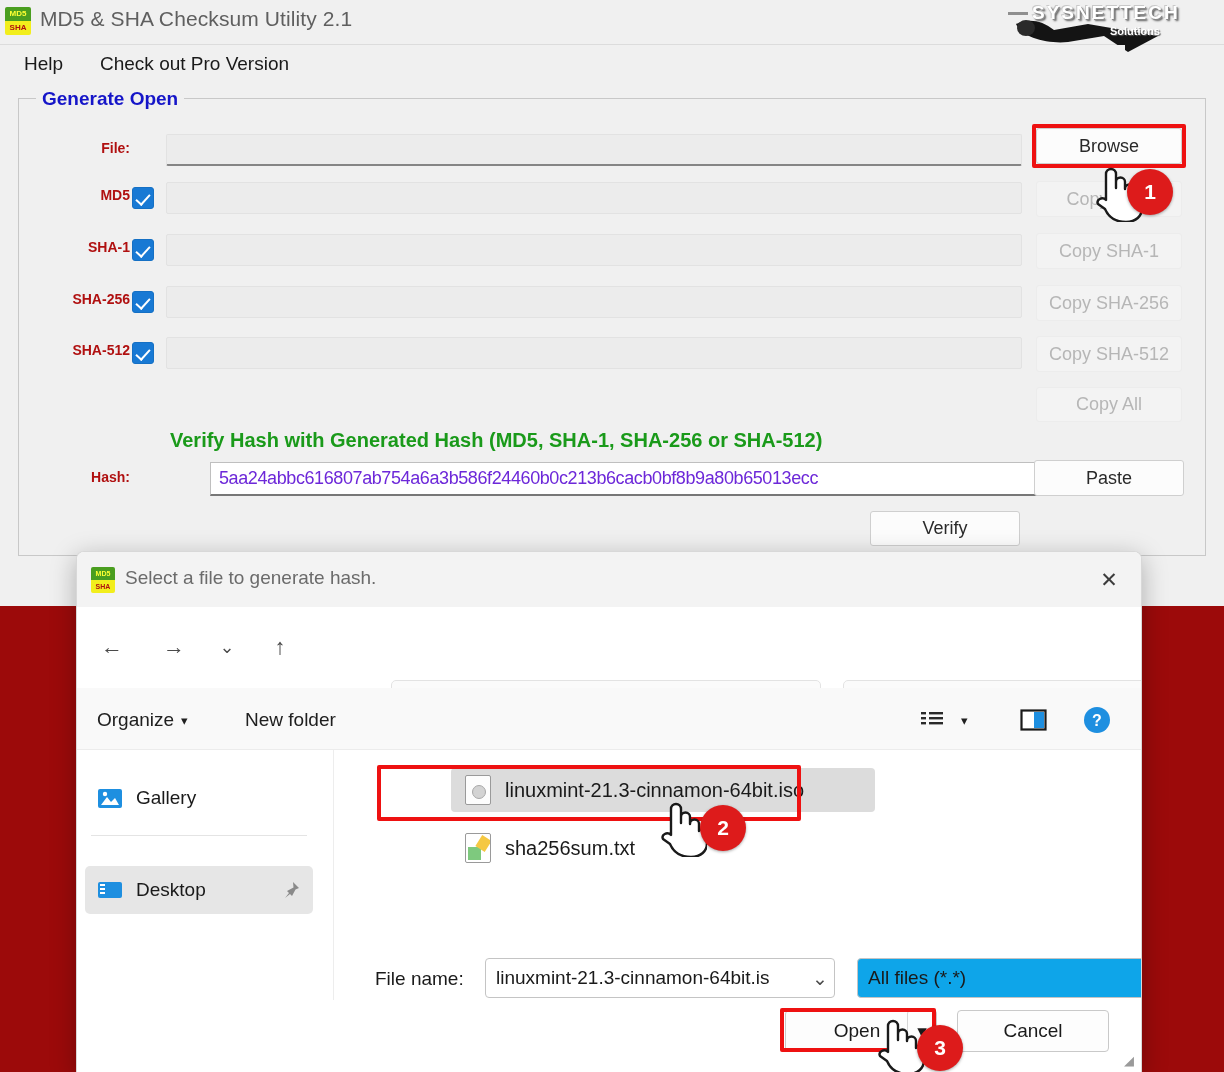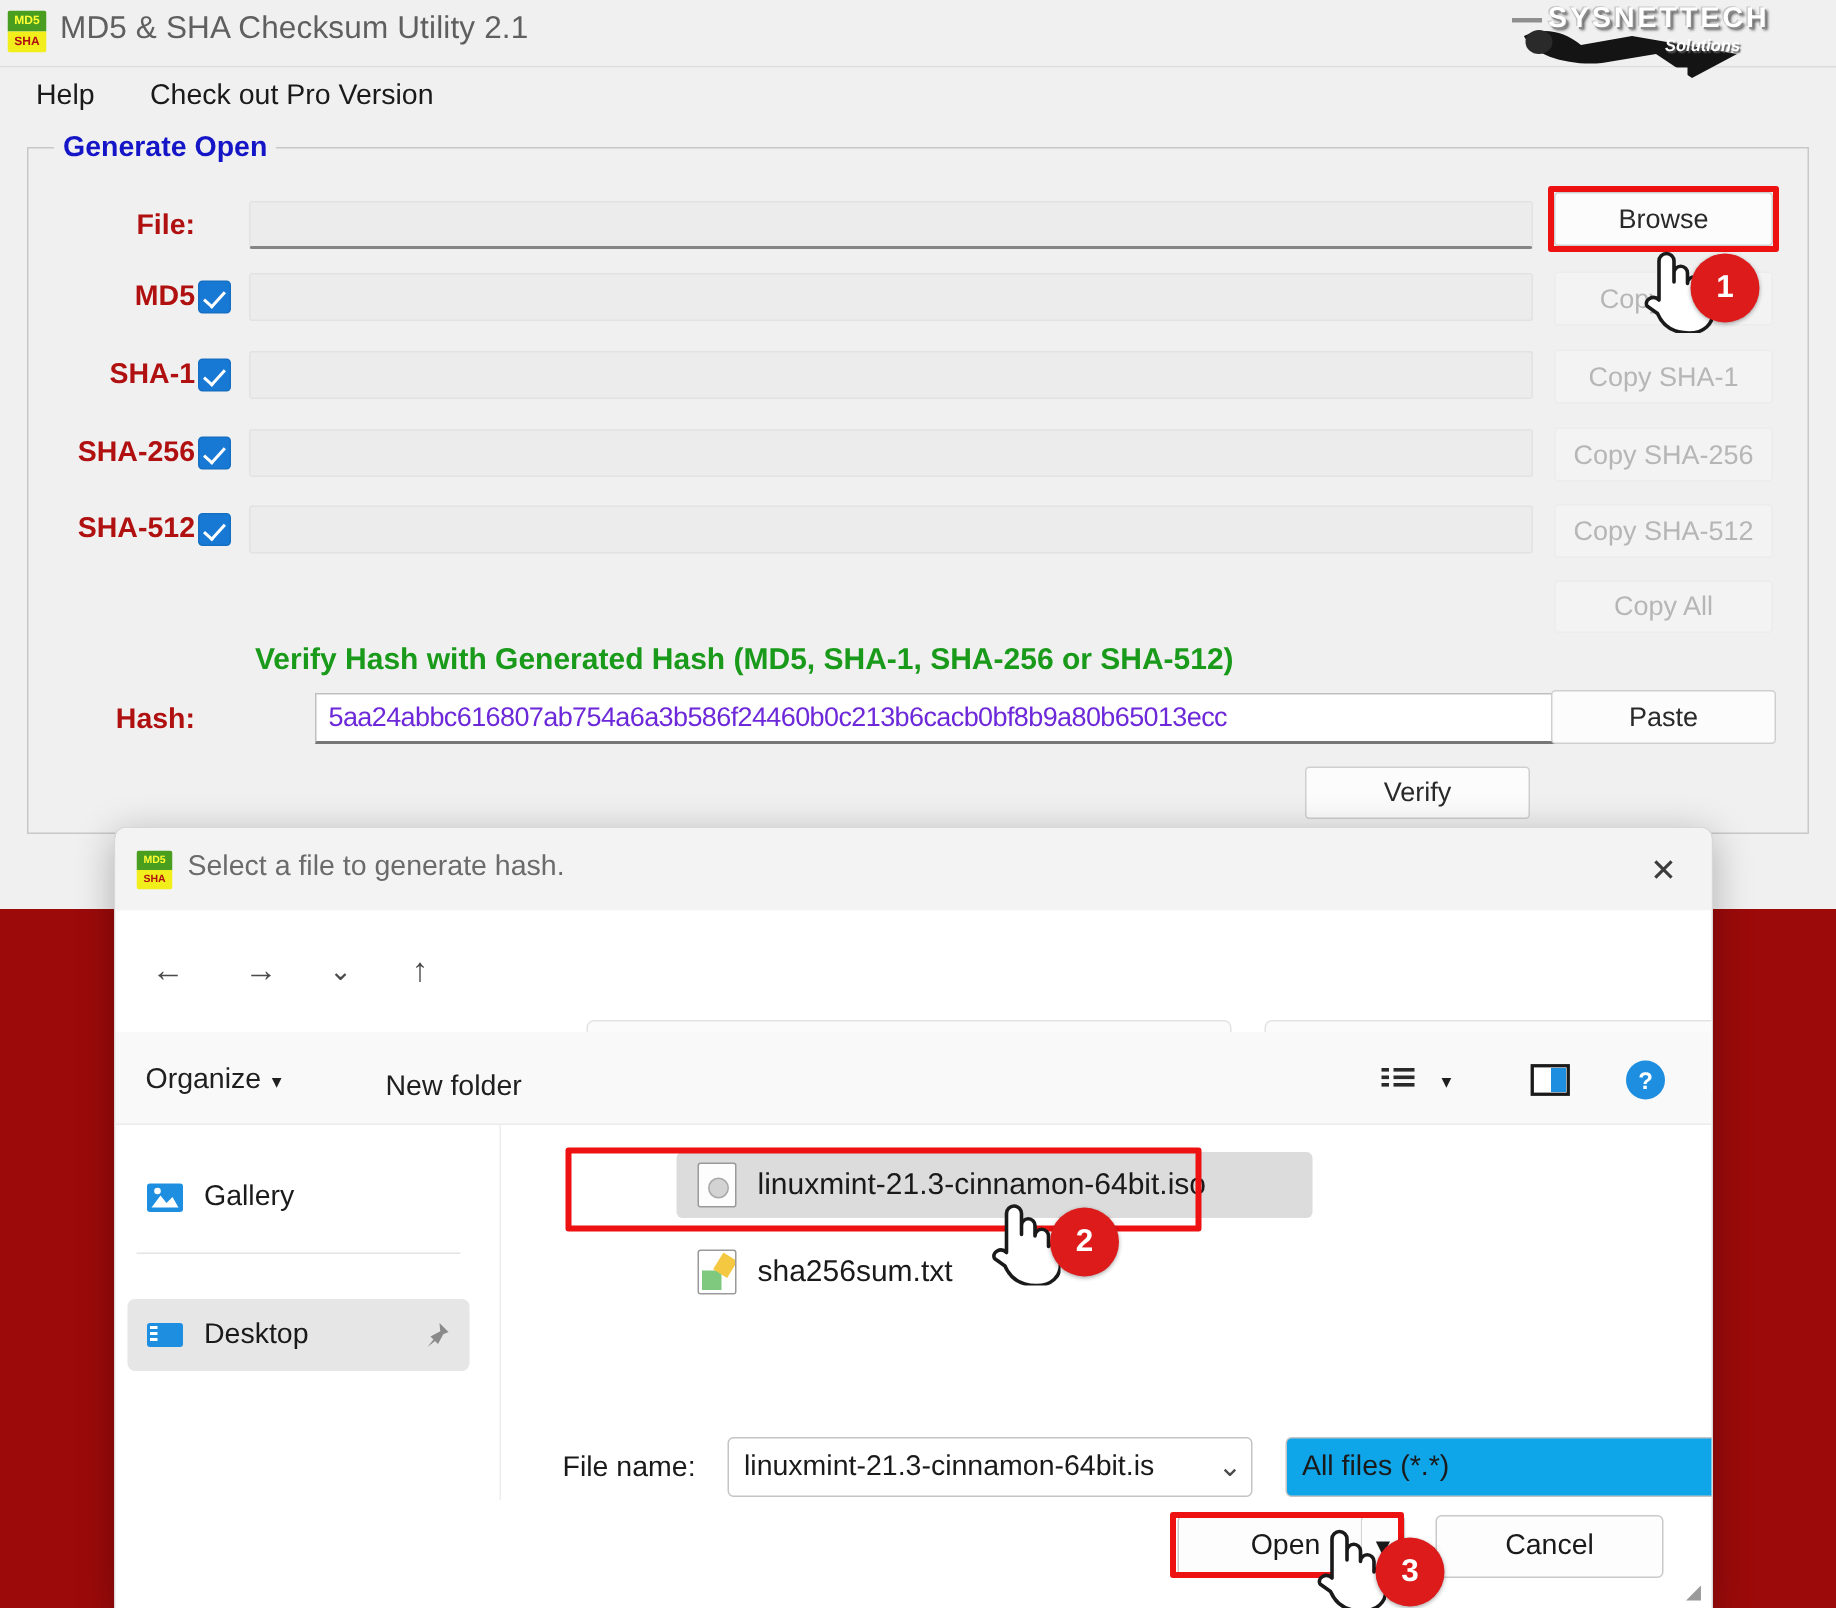--- a/index.html
+++ b/index.html
@@ -44,21 +44,21 @@
     pointer-events: none;
   }
   .wm-text {
     position: absolute; left: 42px; top: 6px;
     font-size: 19px; font-weight: bold; letter-spacing: 2px;
     color: #ffffff;
     text-shadow: 1px 1px 0 #8a8a8a, 2px 2px 2px #5a5a5a, -1px -1px 0 #c9c9c9;
   }
   .wm-sub {
     position: absolute; left: 120px; top: 29px;
-    font-size: 11px; font-weight: bold; font-style: italic;
+    font-size: 11px; font-weight: bold; 
     color: #ffffff; text-shadow: 1px 1px 1px #555;
   }
   .wm-dash {
     position: absolute; left: 18px; top: 16px; width: 20px; height: 3px; background: #8f8f8f;
   }
   .wm-swoosh {
     position: absolute; left: 18px; top: 14px; width: 200px; height: 42px;
   }
 
   .menubar {
@@ -76,21 +76,21 @@
   .groupbox {
     position: absolute; left: 18px; top: 98px; width: 1188px; height: 458px;
     border: 1px solid #c8c8c8; background: #f0f0f0;
   }
   .group-legend {
     position: absolute; left: 36px; top: 88px;
     background: #f0f0f0; padding: 0 6px;
     font-size: 19px; font-weight: bold; color: #1515c8;
   }
   .row-label {
-    position: absolute; font-size: 19px; font-weight: bold; color: #b01010;
+    position: absolute; font-size: 14px; font-weight: bold; color: #b01010;
     text-align: right;
   }
   .hash-input {
     position: absolute; height: 32px; background: #ececec;
     border: 1px solid #e2e2e2; border-radius: 2px;
   }
   .hash-input.focused { border-bottom: 2px solid #858585; }
   .cb {
     position: absolute; width: 22px; height: 22px; background: #1879d4;
     border-radius: 3px; border: 1px solid #1570c4;
@@ -375,21 +375,21 @@
         <input placeholder="Search ISO" style="">
 
       </div>
     </div>
 
     <div class="toolbar">
       <div class="tb-item" style="left:20px;">
         <span>Organize</span>
         <span style="font-size:13px">▾</span>
       </div>
-      <div class="tb-item" style="left:180px;align-items:flex-end;">
+      <div class="tb-item" style="left:168px;">
         <span>New folder</span>
       </div>
 
       <div class="tb-item" style="left:843px;">
         <svg width="26" height="22" viewBox="0 0 26 22">
           <rect x="1" y="3" width="5" height="2.4" fill="#2a2a2a"></rect>
             <rect x="9" y="3" width="14" height="2.4" fill="#2a2a2a"></rect>
           <rect x="1" y="8" width="5" height="2.4" fill="#2a2a2a"></rect>
             <rect x="9" y="8" width="14" height="2.4" fill="#2a2a2a"></rect>
           <rect x="1" y="13" width="5" height="2.4" fill="#2a2a2a"></rect>

